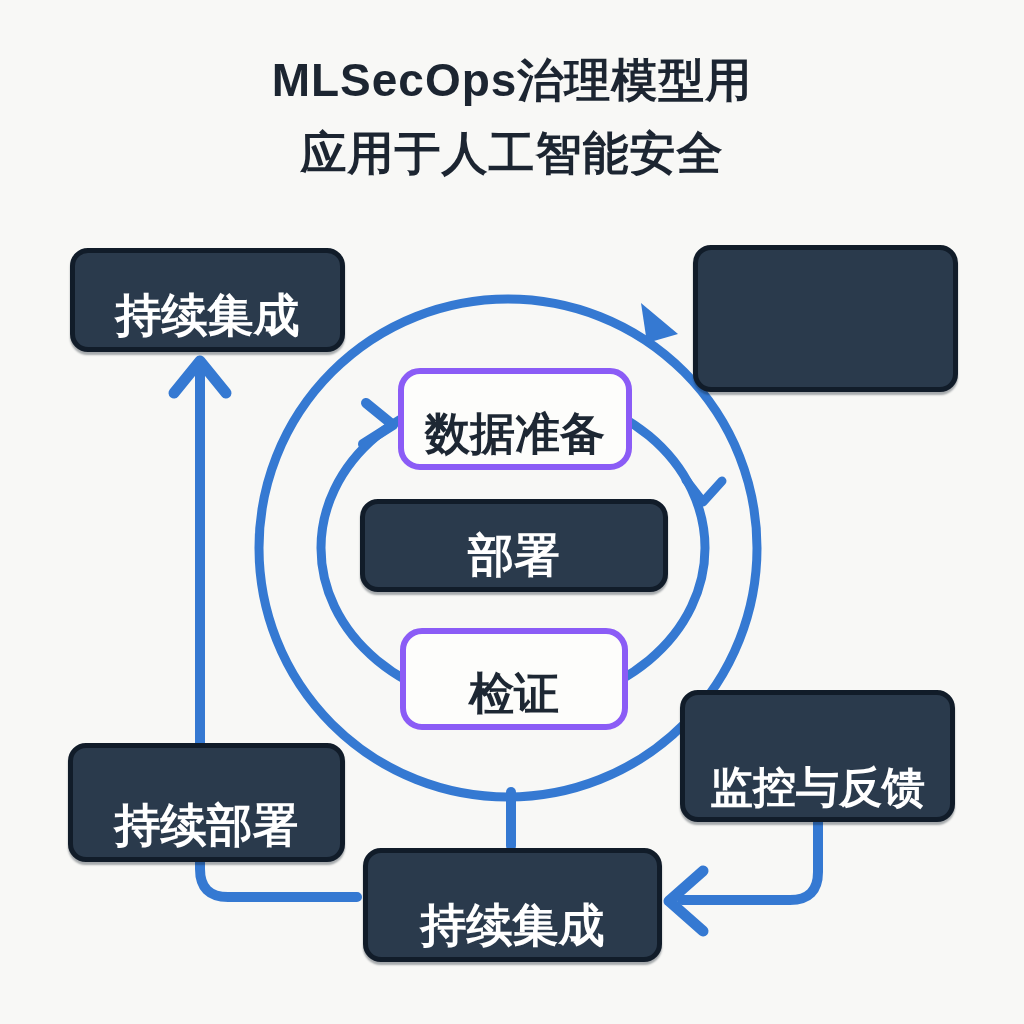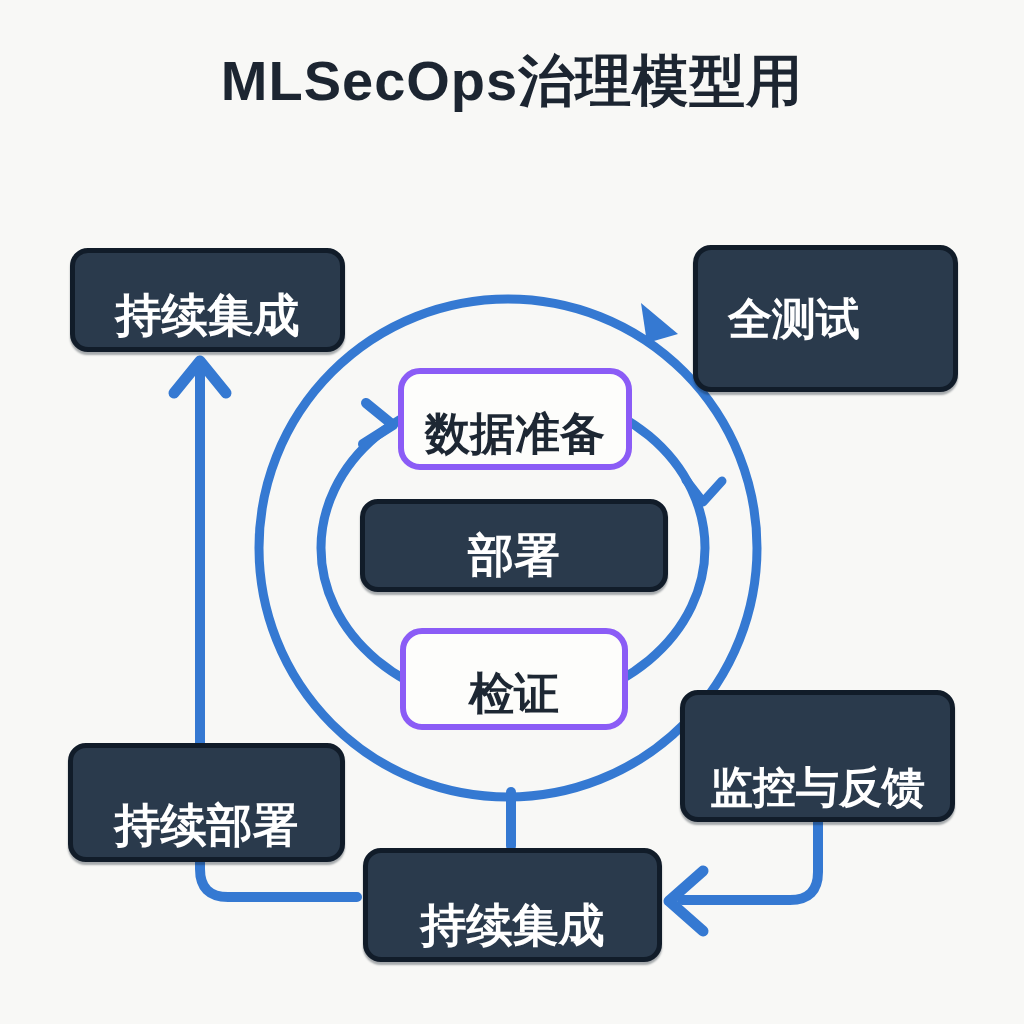--- a/index.html
+++ b/index.html
@@ -5,21 +5,21 @@
   html,body{margin:0;padding:0;}
   body{
     width:1024px;height:1024px;position:relative;overflow:hidden;
     background:#f8f8f6;
     font-family:"Liberation Sans","DejaVu Sans",sans-serif;
   }
   .layer{position:absolute;left:0;top:0;width:1024px;height:1024px;}
   .title{
     position:absolute;left:0;top:44px;width:1024px;
     text-align:center;color:#1c2531;font-weight:800;
-    font-size:56px;line-height:73px;letter-spacing:1px;
+    font-size:46px;line-height:73px;letter-spacing:1px;
   }
   .node{
     position:absolute;display:flex;align-items:flex-end;justify-content:center;
     box-sizing:border-box;font-weight:700;text-align:center;
   }
   .node.dark{
     background:#2a3a4c;border:5px solid #111c29;border-radius:18px;
     color:#ffffff;font-size:46px;
     box-shadow:0 3px 2px rgba(12,22,34,0.35);
   }
@@ -54,28 +54,28 @@
   <path d="M818 790 L818 872 Q818 900 790 900 L682 900" class="stroke" stroke-width="10"></path>
   <path d="M703 871 L669 901 L703 931" class="stroke" stroke-width="11"></path>
 
   <path d="M200 845 L200 869 Q200 897 228 897 L357 897" class="stroke" stroke-width="10"></path>
 
   <path d="M511 792 L511 846" class="stroke" stroke-width="10"></path>
 </svg>
 
 <div class="title">
   <div>MLSecOps治理模型用</div>
+  <div>应用于人工智能安全</div>
 </div>
 
 <div class="node dark" style="left:70px;top:248px;width:275px;height:104px">
   <span>持续集成</span>
 </div>
 
 <div class="node dark two-line" style="left:693px;top:245px;width:265px;height:147px">
-  <span>全测试</span>
 </div>
 
 <div class="node light" style="left:398px;top:368px;width:234px;height:102px">
   <span>数据准备</span>
 </div>
 
 <div class="node dark" style="left:360px;top:499px;width:308px;height:93px">
   <span>部署</span>
 </div>
 

